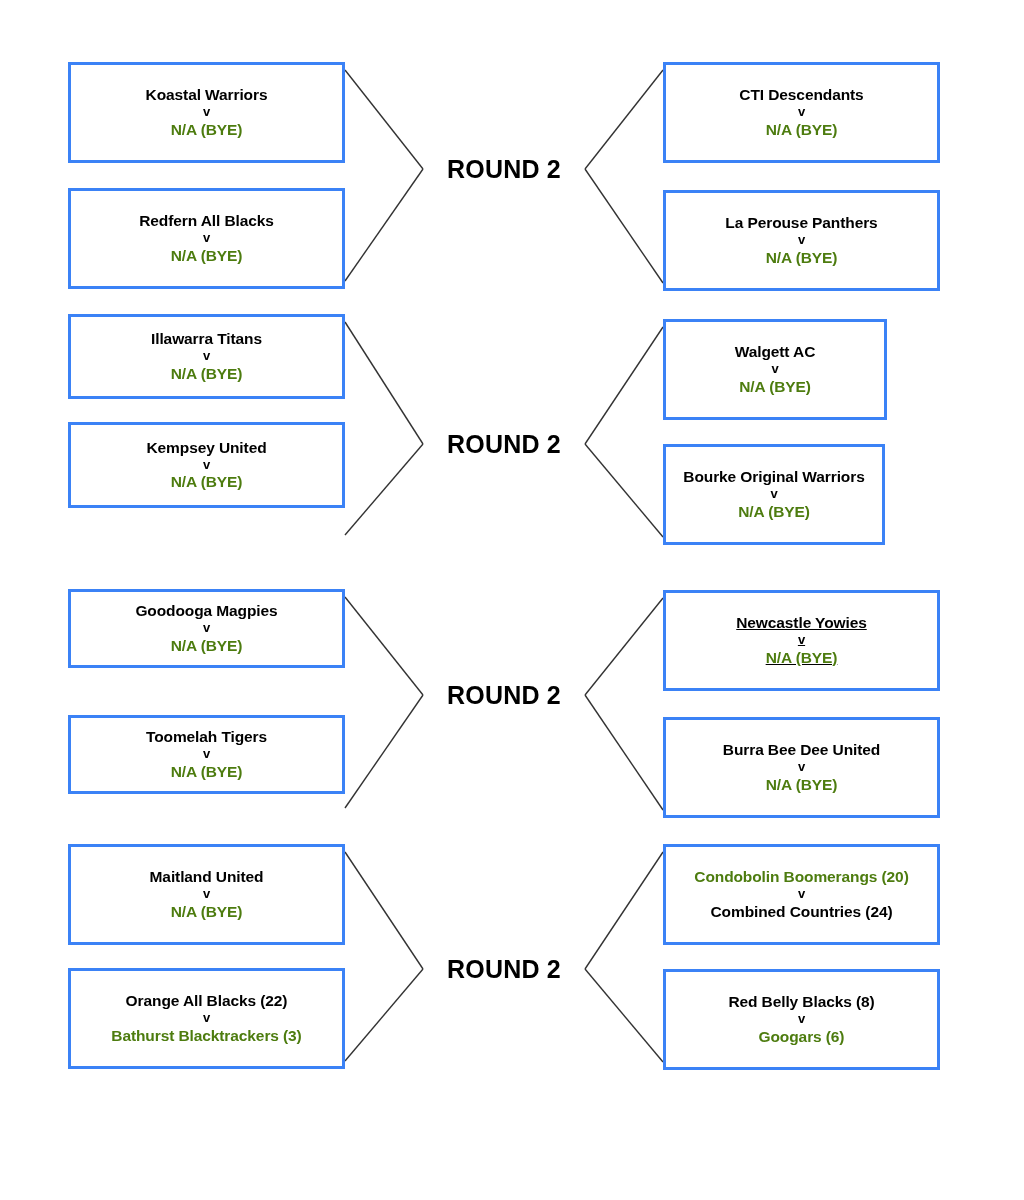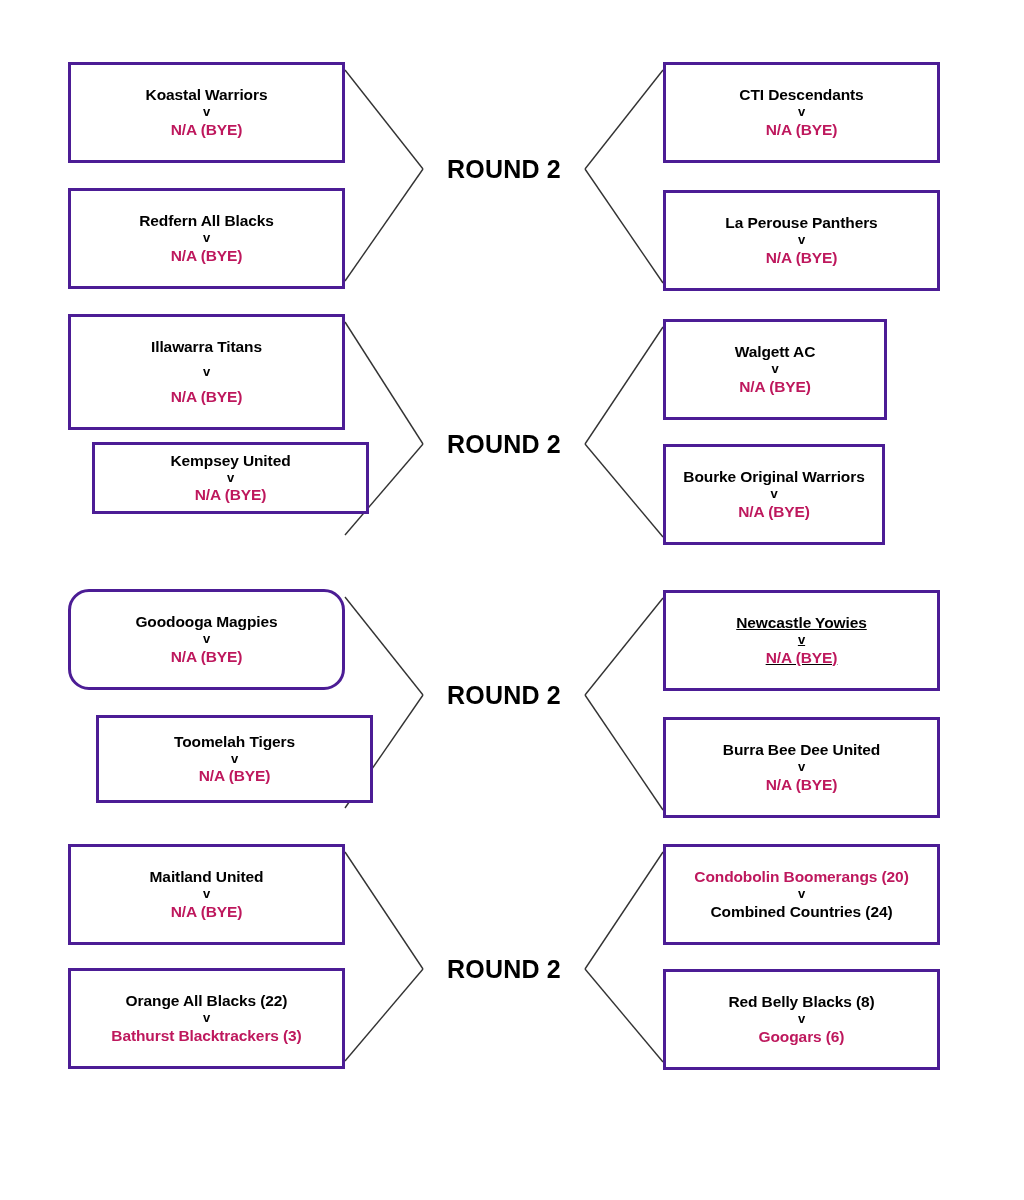--- a/index.html
+++ b/index.html
@@ -26,39 +26,39 @@
     left: 0;
     top: 0;
     width: 1024px;
     height: 1200px;
     pointer-events: none;
   }
 
   .match-box {
     position: absolute;
     box-sizing: border-box;
-    border: 3px solid #4c1d95;
+    border: 3px solid #3b82f6;
     background: #ffffff;
     display: flex;
     flex-direction: column;
     align-items: center;
     justify-content: center;
     text-align: center;
     line-height: 1.28;
     padding: 0 8px;
   }
 
   .team {
     font-size: 15.5px;
     font-weight: bold;
     letter-spacing: -0.1px;
     white-space: nowrap;
   }
   .team.winner { color: #000000; }
-  .team.loser  { color: #be185d; }
+  .team.loser  { color: #4d7c0f; }
 
   .versus {
     font-size: 13px;
     font-weight: bold;
     color: #000000;
     line-height: 1.15;
   }
 
   .round-label {
     position: absolute;
@@ -107,47 +107,47 @@
       <div class="team winner">CTI Descendants</div>
       <div class="versus">v</div>
       <div class="team loser">N/A (BYE)</div>
     </div>
     <div class="match-box" style="left: 663px; top: 190px; width: 277px; height: 101px;">
       <div class="team winner">La Perouse Panthers</div>
       <div class="versus">v</div>
       <div class="team loser">N/A (BYE)</div>
     </div>
     <div class="round-label" style="left: 504px; top: 169px;">ROUND 2</div>
-    <div class="match-box" style="left: 68px; top: 314px; width: 277px; height: 116px; gap: 8px;">
+    <div class="match-box" style="left: 68px; top: 314px; width: 277px; height: 85px;">
       <div class="team winner">Illawarra Titans</div>
       <div class="versus">v</div>
       <div class="team loser">N/A (BYE)</div>
     </div>
-    <div class="match-box" style="left: 68px; top: 442px; width: 277px; height: 72px; margin-left: 24px;">
+    <div class="match-box" style="left: 68px; top: 422px; width: 277px; height: 86px;">
       <div class="team winner">Kempsey United</div>
       <div class="versus">v</div>
       <div class="team loser">N/A (BYE)</div>
     </div>
     <div class="match-box" style="left: 663px; top: 319px; width: 224px; height: 101px;">
       <div class="team winner">Walgett AC</div>
       <div class="versus">v</div>
       <div class="team loser">N/A (BYE)</div>
     </div>
     <div class="match-box" style="left: 663px; top: 444px; width: 222px; height: 101px;">
       <div class="team winner">Bourke Original Warriors</div>
       <div class="versus">v</div>
       <div class="team loser">N/A (BYE)</div>
     </div>
     <div class="round-label" style="left: 504px; top: 444px;">ROUND 2</div>
-    <div class="match-box" style="left: 68px; top: 589px; width: 277px; height: 101px; border-radius: 21px;">
+    <div class="match-box" style="left: 68px; top: 589px; width: 277px; height: 79px;">
       <div class="team winner">Goodooga Magpies</div>
       <div class="versus">v</div>
       <div class="team loser">N/A (BYE)</div>
     </div>
-    <div class="match-box" style="left: 68px; top: 715px; width: 277px; height: 88px; margin-left: 28px;">
+    <div class="match-box" style="left: 68px; top: 715px; width: 277px; height: 79px;">
       <div class="team winner">Toomelah Tigers</div>
       <div class="versus">v</div>
       <div class="team loser">N/A (BYE)</div>
     </div>
     <div class="match-box" style="left: 663px; top: 590px; width: 277px; height: 101px; text-decoration: underline;">
       <div class="team winner">Newcastle Yowies</div>
       <div class="versus">v</div>
       <div class="team loser">N/A (BYE)</div>
     </div>
     <div class="match-box" style="left: 663px; top: 717px; width: 277px; height: 101px;">

